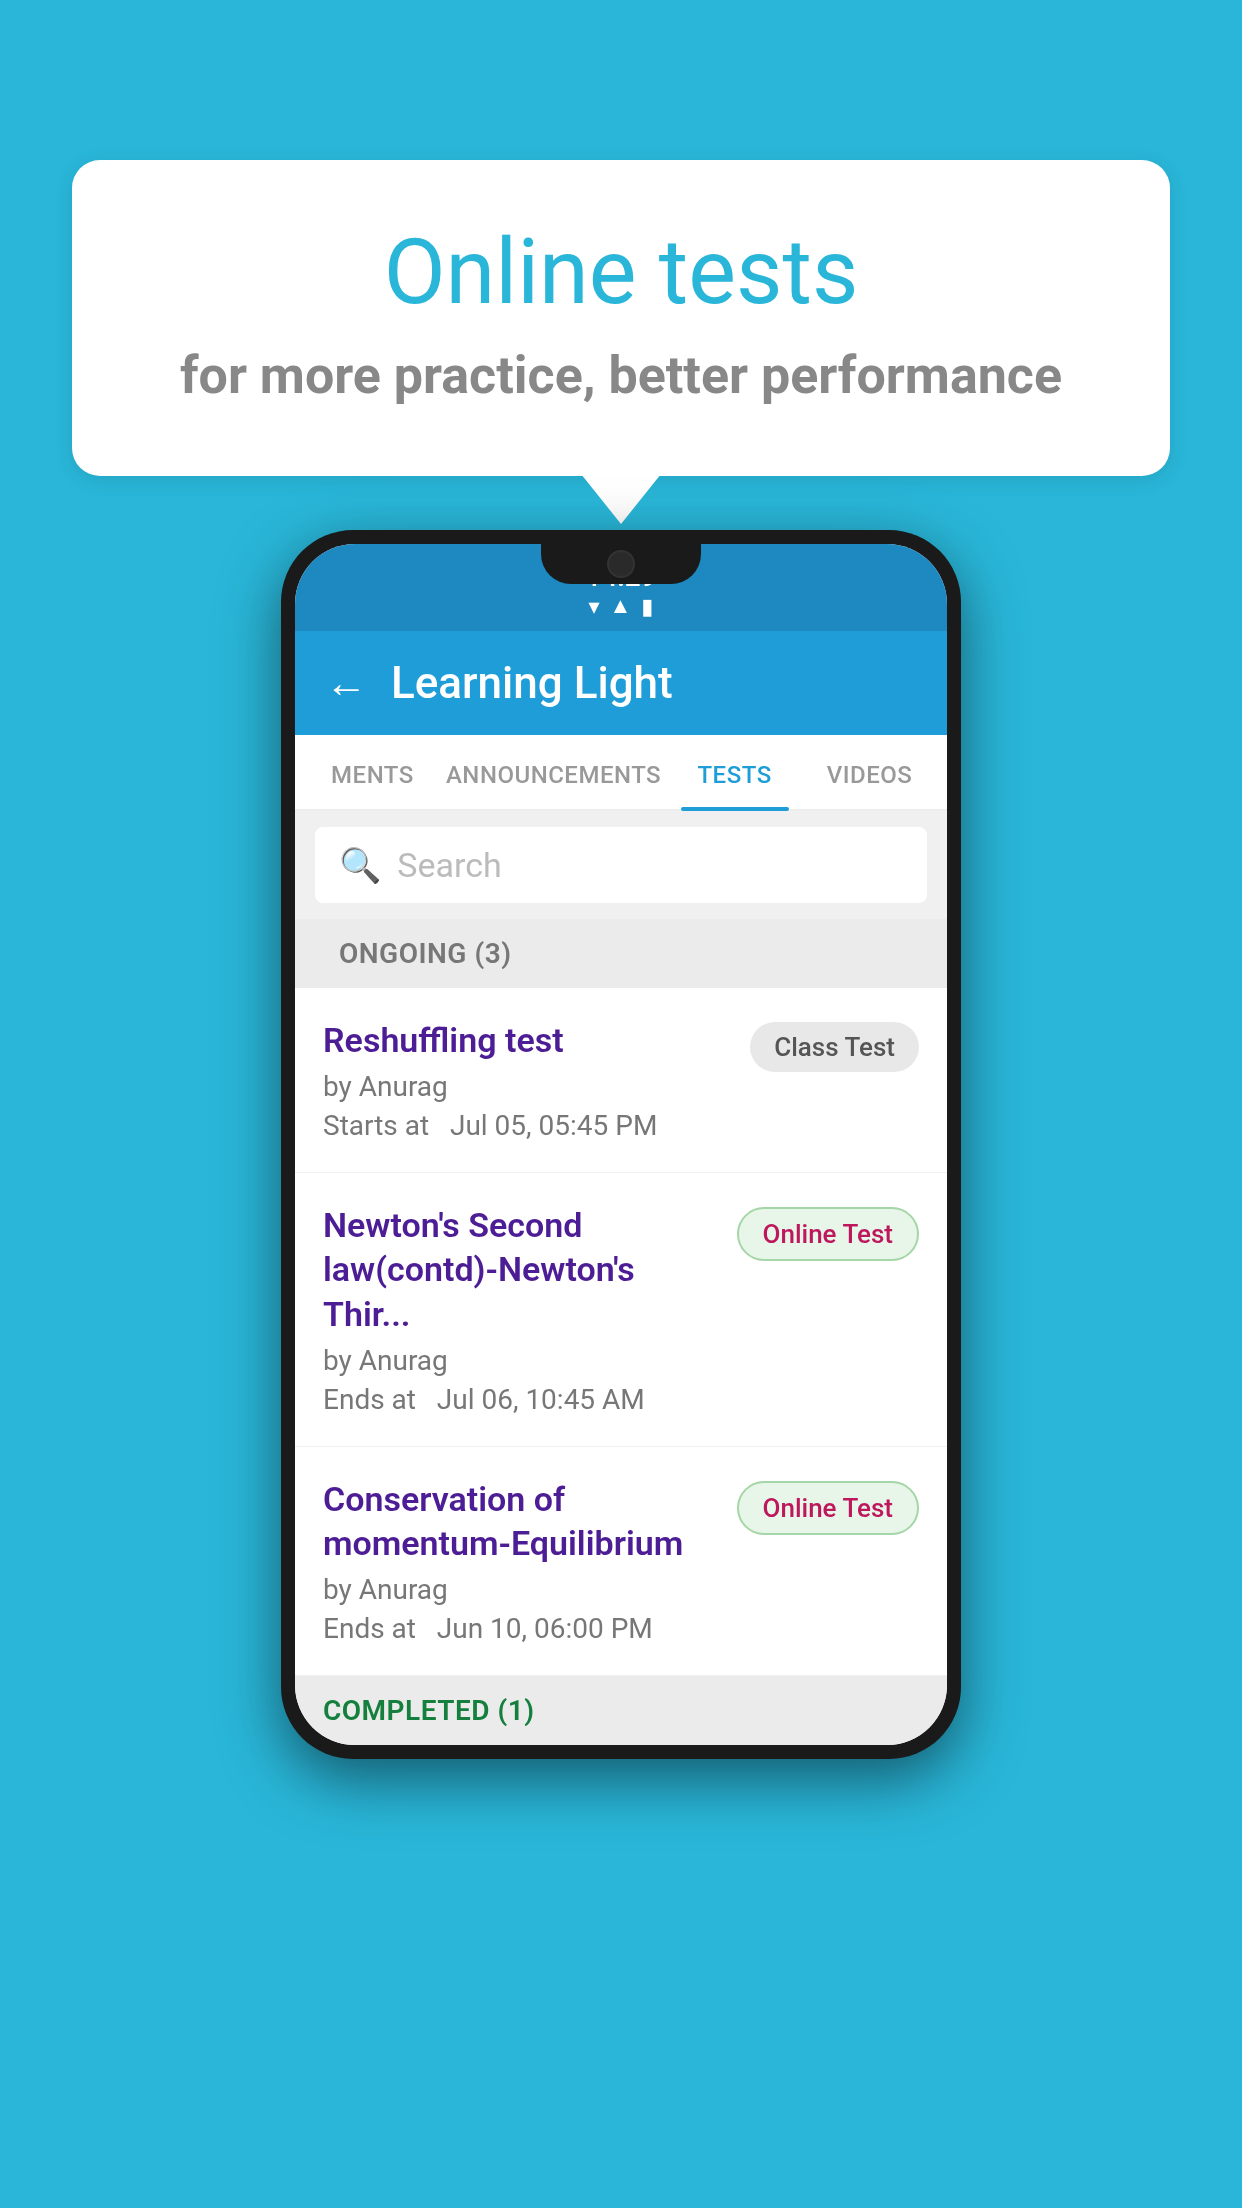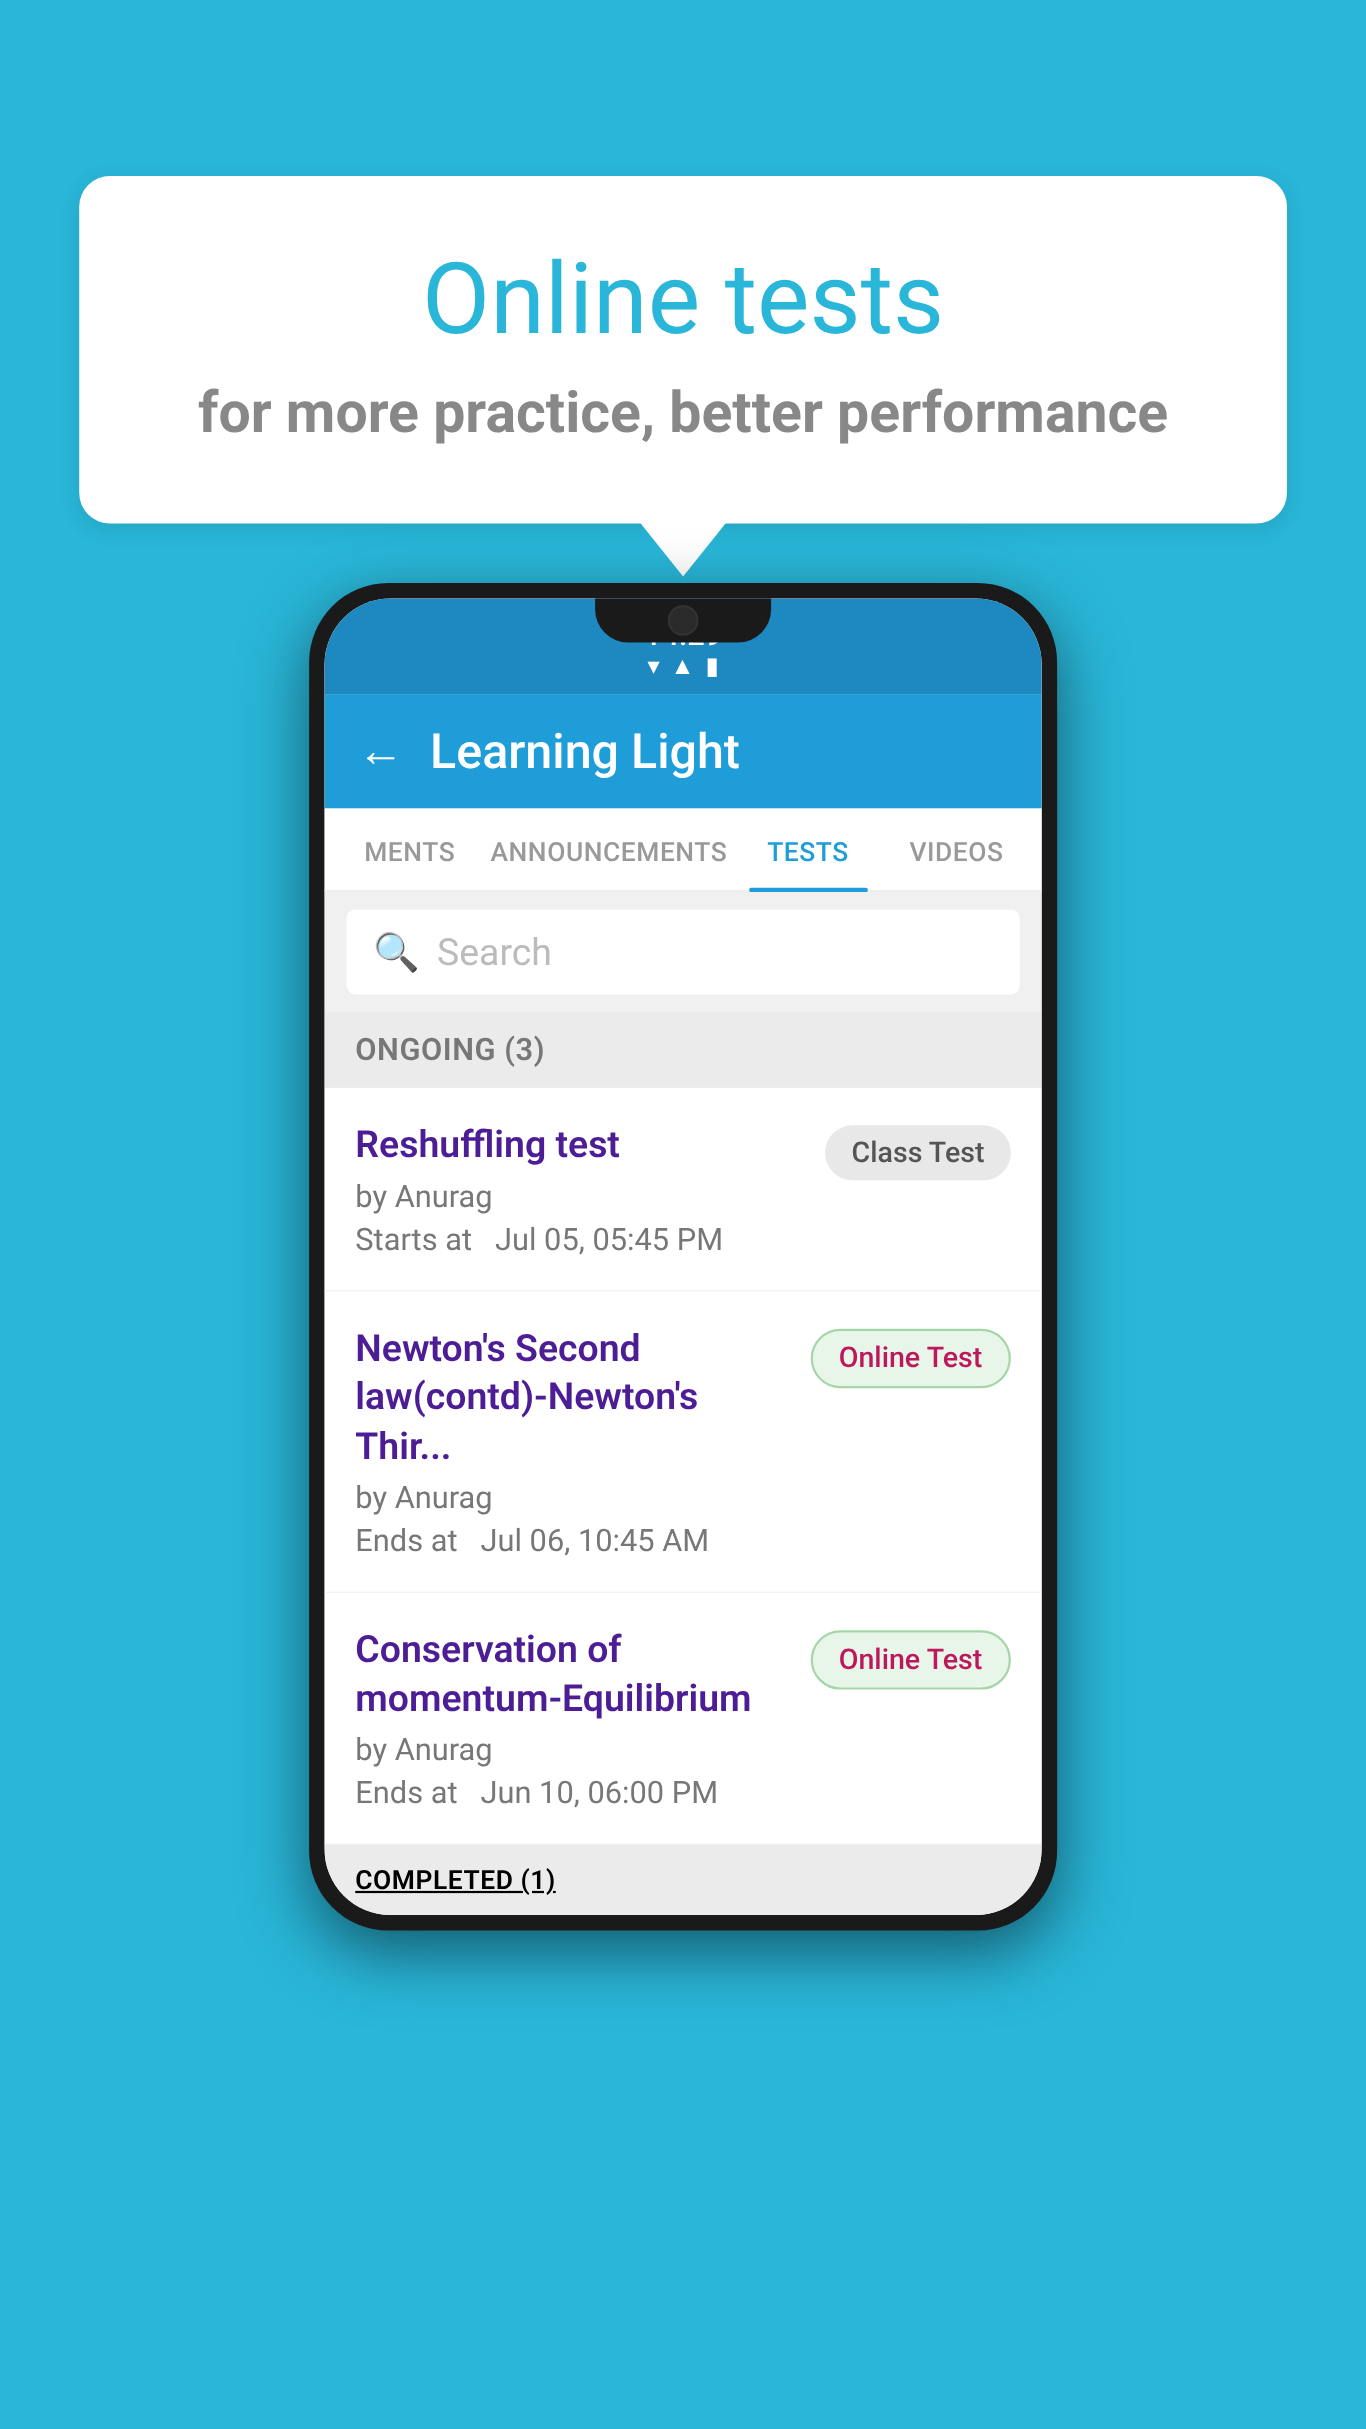--- a/index.html
+++ b/index.html
@@ -201,21 +201,21 @@
     }
 
     .search-placeholder {
       font-size: 34px;
       color: #bbb;
     }
 
     
     .section-header {
       background: #ebebeb;
-      padding: 18px 28px;
+      padding: 18px 44px;
       font-size: 28px;
       color: #777;
       font-weight: 600;
       letter-spacing: 0.5px;
     }
 
     
     .test-list {
       background: white;
     }
@@ -270,25 +270,24 @@
     .badge-online {
       background: #e8f5e9;
       color: #be185d;
       border: 2px solid #a5d6a7;
     }
 
     
     .completed-bar {
       background: #ebebeb;
       padding: 18px 28px;
-      font-size: 24px;
-      color: #000000;
+      font-size: 28px;
+      color: #15803d;
       font-weight: 600;
       letter-spacing: 0.5px;
-      text-decoration: underline;
     }
   </style>
 </head>
 <body>
 
 <div class="speech-bubble">
   <div class="bubble-title">Online tests</div>
   <div class="bubble-subtitle">for more practice, better performance</div>
 </div>
 

